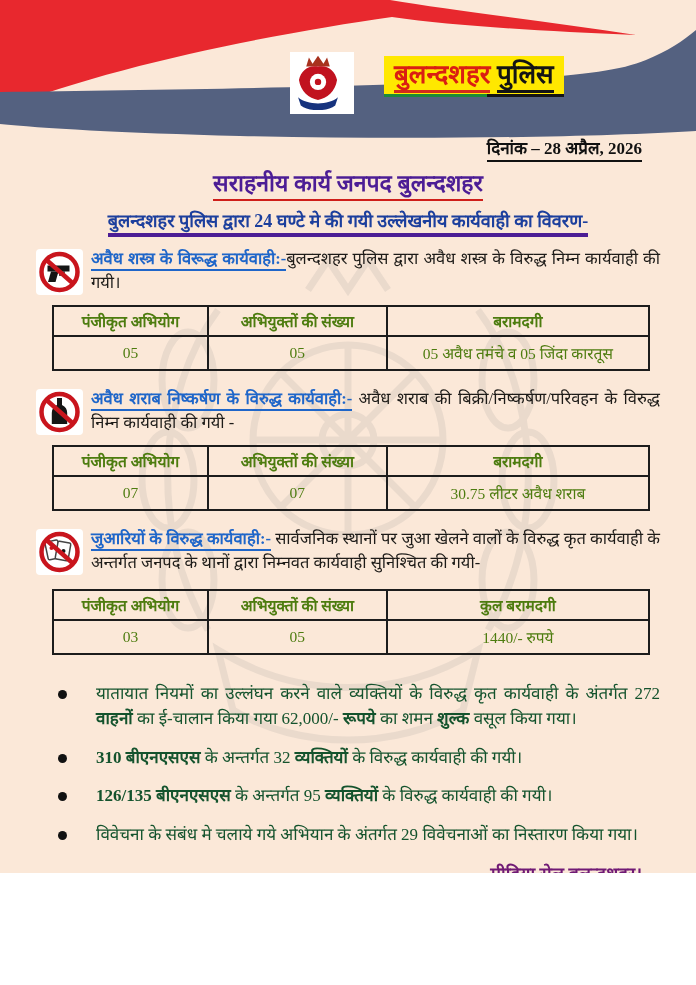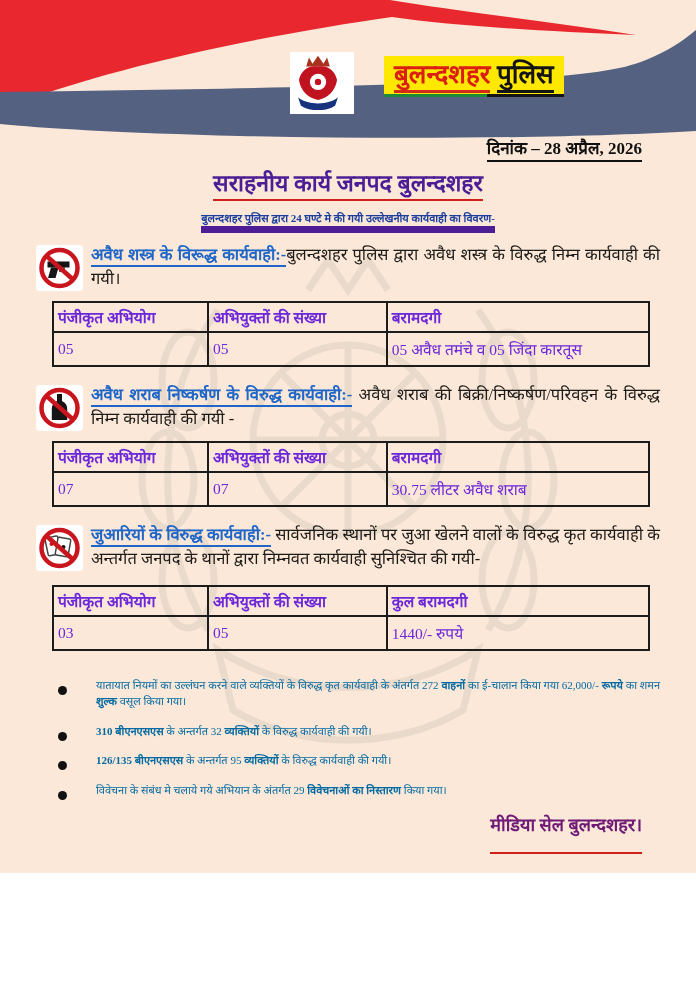--- a/index.html
+++ b/index.html
@@ -11,34 +11,34 @@
   .brand{position:absolute;left:384px;top:56px;background:#ffe800;padding:3px 10px 5px 10px;z-index:3;font-weight:bold;font-size:26px;line-height:1.2;white-space:nowrap;}
   .brand .w1{color:#da1f12;border-bottom:3px solid #d42a1c;padding-bottom:1px;}
   .brand .w2{color:#141414;border-bottom:3px solid #141414;padding-bottom:1px;}
   .brand::after{content:"";position:absolute;left:0;right:0;bottom:-2px;height:3px;
     background:linear-gradient(90deg,#1d8a3a 0 57%,#141414 57% 100%);}
   .date-row{text-align:right;margin:8px 54px 0 0;}
   .date-row span{display:inline-block;font-weight:bold;font-size:17px;color:#111;border-bottom:2px solid #111;padding-bottom:1px;}
   .page-title{text-align:center;margin-top:4px;}
   .page-title span{display:inline-block;color:#4c1d95;font-weight:bold;font-size:23px;border-bottom:2px solid #cf1f1a;padding-bottom:1px;}
   .page-subtitle{text-align:center;margin-top:7px;}
-  .page-subtitle span{display:inline-block;color:#1c3f9d;font-weight:bold;font-size:11px;border-bottom:7px solid #4c1d95;padding-bottom:1px;}
+  .page-subtitle span{display:inline-block;color:#1c3f9d;font-weight:bold;font-size:18px;border-bottom:4px solid #4c1d95;padding-bottom:1px;}
   .content{position:relative;padding:0 36px;z-index:2;}
   .watermark{position:absolute;left:68px;top:250px;z-index:1;opacity:0.15;}
   .section{margin-top:10px;}
   .sec-icon{float:left;width:47px;height:46px;margin:2px 8px 2px 0;background:#fff;border-radius:4px;}
   .sec-text{font-size:16.5px;color:#1d1b18;text-align:justify;line-height:1.45;}
   .sec-heading{color:#1f66c9;font-weight:bold;border-bottom:2px solid #1f66c9;padding-bottom:1px;}
   table.seizure{width:598px;margin:10px 0 16px 16px;border-collapse:collapse;clear:both;}
-  table.seizure th,table.seizure td{border:2px solid #1c1c1c;text-align:left;font-size:15.5px;color:#6d28d9;padding:3px 4px;}
+  table.seizure th,table.seizure td{border:2px solid #1c1c1c;text-align:center;font-size:15.5px;color:#4d7c0f;padding:3px 4px;}
   table.seizure th{font-weight:bold;height:22px;}
   table.seizure td{height:26px;}
   .c1{width:26%;}.c2{width:30%;margin-top:9px;}.c3{width:44%;}
   ul.points{list-style:none;margin:26px 0 0 0;padding:0;}
-  ul.points li{position:relative;padding-left:60px;margin-bottom:13px;font-size:11px;line-height:1.5;color:#0369a1;text-align:justify;}
+  ul.points li{position:relative;padding-left:60px;margin-bottom:13px;font-size:17px;line-height:1.5;color:#14532d;text-align:justify;}
   ul.points li::before{content:"";position:absolute;left:22px;top:9px;width:9px;height:9px;border-radius:50%;background:#111;}
   .media-row{text-align:right;margin:14px 18px 0 0;}
   .media-row span{display:inline-block;color:#701a75;font-weight:bold;font-size:18px;border-bottom:2px solid #cf1f1a;padding-bottom:16px;}
 </style>
 </head>
 <body>
 
 <div class="page">
 
   <svg class="watermark" width="560" height="520" viewBox="0 0 560 520">
@@ -176,21 +176,21 @@
           <td>1440/- रुपये</td>
         </tr>
       </tbody>
         </table>
     </div>
 
     <ul class="points">
       <li><span>यातायात नियमों का उल्लंघन करने वाले व्यक्तियों के विरुद्ध कृत कार्यवाही के अंतर्गत 272 </span><span style="font-weight: bold;">वाहनों</span><span> का ई-चालान किया गया 62,000/- </span><span style="font-weight: bold;">रूपये</span><span> का शमन </span><span style="font-weight: bold;">शुल्क</span><span> वसूल किया गया।</span></li>
       <li><span style="font-weight: bold;">310 बीएनएसएस</span><span> के अन्तर्गत 32 </span><span style="font-weight: bold;">व्यक्तियों</span><span> के विरुद्ध कार्यवाही की गयी।</span></li>
       <li><span style="font-weight: bold;">126/135 बीएनएसएस</span><span> के अन्तर्गत 95 </span><span style="font-weight: bold;">व्यक्तियों</span><span> के विरुद्ध कार्यवाही की गयी।</span></li>
-      <li><span>विवेचना के संबंध मे चलाये गये अभियान के अंतर्गत 29 </span><span style="font-weight: bold;">विवेचनाओं का निस्तारण</span><span> किया गया।</span></li>
+      <li><span>विवेचना के संबंध मे चलाये गये अभियान के अंतर्गत 29 </span><span style="font-weight: normal;">विवेचनाओं का निस्तारण</span><span> किया गया।</span></li>
     </ul>
 
     <div class="media-row">
       <span>मीडिया सेल बुलन्दशहर।</span>
     </div>
 
   </div>
 </div>
 
 </body></html>

